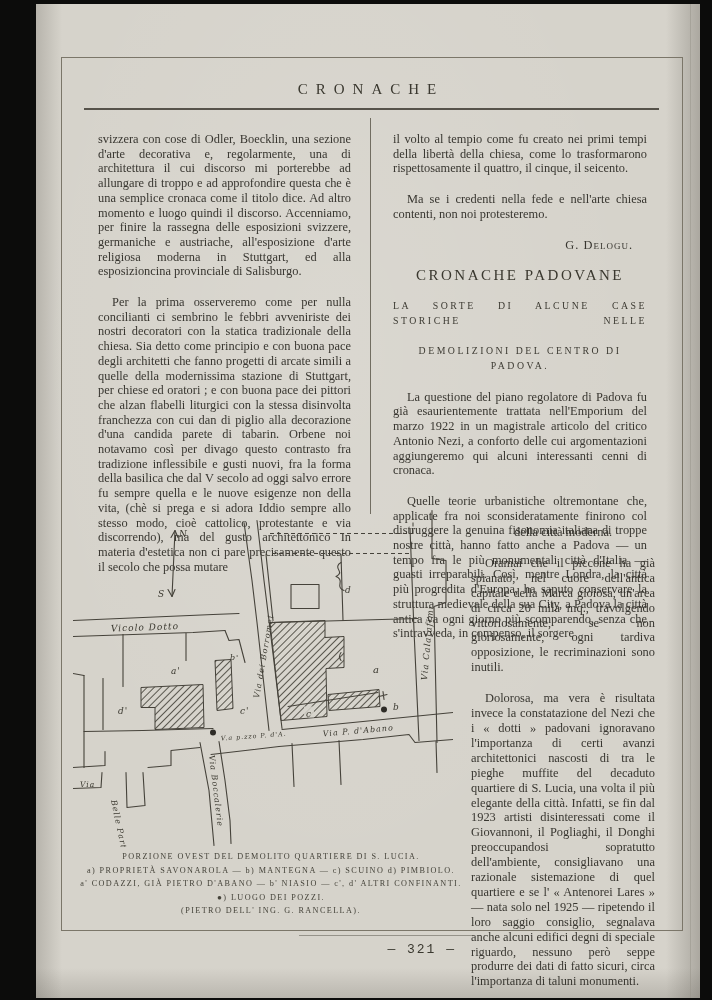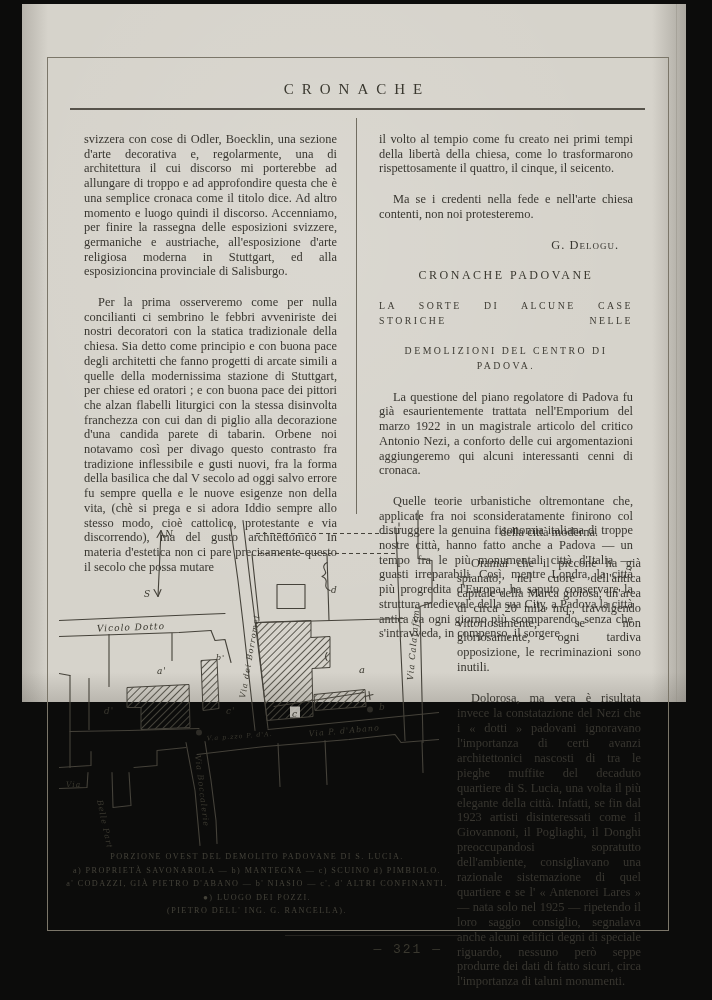--- a/index.html
+++ b/index.html
@@ -2,21 +2,21 @@
 <html lang="it"><head>
 <meta charset="utf-8">
 <style>
   html,body{margin:0;padding:0;}
   body{
     width:712px;height:1000px;position:relative;overflow:hidden;
     background:#0c0c0b;
     font-family:"Liberation Serif","DejaVu Serif",serif;
   }
   .scan{
-    position:absolute;left:22px;top:4px;width:664px;height:698px;
+    position:absolute;left:36px;top:4px;width:664px;height:994px;
     background:
       radial-gradient(ellipse at 45% 35%, rgba(255,255,255,.10), rgba(0,0,0,0) 60%),
       linear-gradient(90deg, rgba(72,68,60,.22) 0, rgba(0,0,0,0) 26px),
       linear-gradient(270deg, rgba(72,68,60,.30) 0, rgba(0,0,0,0) 34px),
       linear-gradient(0deg, rgba(72,68,60,.20) 0, rgba(0,0,0,0) 30px),
       #d6d3cb;
     color:#35332d;
   }
   .edge-line{position:absolute;top:0;bottom:0;right:9px;width:1px;background:rgba(150,146,136,.5);}
   .frame{
@@ -28,21 +28,21 @@
     font-size:15px;letter-spacing:8px;color:#3a382f;font-weight:normal;
   }
   .hdr-rule{position:absolute;left:48px;top:104px;width:575px;height:2px;background:#56524a;}
   .col{position:absolute;font-size:12.4px;line-height:14.7px;text-align:justify;color:#383630;}
   .col p{margin:16px;}
   .col p.ind{text-indent:14px;}
   .leftcol{left:46px;top:112px;width:285px;}
   .rightcol{left:341px;top:112px;width:286px;}
   .divider{position:absolute;left:334px;top:114px;width:1px;height:396px;background:#716d61;}
   .sig{text-align:right;padding-right:14px;font-variant:small-caps;letter-spacing:1px;margin-top:2px;}
-  .sec-title{text-align:center;font-size:12px;letter-spacing:2.5px;margin-top:10px;color:#3a382f;}
+  .sec-title{text-align:center;font-size:15px;letter-spacing:2.5px;margin-top:10px;color:#3a382f;}
   .sub1{font-size:9.8px;letter-spacing:2.5px;text-align:justify;text-align-last:justify;margin-top:11px;color:#3d3b33;}
   .sub2{font-size:9.8px;letter-spacing:2.5px;text-align:center;margin-top:4px;color:#3d3b33;}
   .p3{margin-top:9px !important;}
   .narrowcol{left:419px;top:505px;width:216px;line-height:14.9px;}
   .p4end{text-align:center;}
   .mapwrap{position:absolute;left:37px;top:505px;width:380px;height:338px;}
   .caption{
     position:absolute;left:35px;top:846px;width:400px;text-align:center;
     font-size:8.2px;line-height:13.5px;letter-spacing:1.4px;color:#45433a;
   }
@@ -183,21 +183,21 @@
       <text class="hw" font-size="9" x="45" y="203">d'</text>
       <text class="hw" font-size="10" x="300" y="162">a</text>
       <text class="hw" font-size="9" x="320" y="199">b</text>
       <rect x="231" y="196" width="10" height="11" fill="#d6d3cb" opacity="0.85"></rect>
       <text class="hw" font-size="9" x="233" y="206">c</text>
       <text class="hw" font-size="9" x="272" y="82">d</text>
     </svg>
   </div>
 
   <div class="caption">
-    <div>PORZIONE OVEST DEL DEMOLITO PADOVANE DI S. LUCIA.</div>
+    <div>PORZIONE OVEST DEL DEMOLITO QUARTIERE DI S. LUCIA.</div>
     <div>a) PROPRIETÀ SAVONAROLA — b) MANTEGNA — c) SCUINO d) PIMBIOLO.</div>
     <div>a' CODAZZI, GIÀ PIETRO D'ABANO — b' NIASIO — c', d' ALTRI CONFINANTI.</div>
     <div>●) LUOGO DEI POZZI.</div>
     <div>(PIETRO DELL' ING. G. RANCELLA).</div>
   </div>
 
   <div class="scratch"></div>
   <div class="pagenum">— 321 —</div>
 </div>
 

